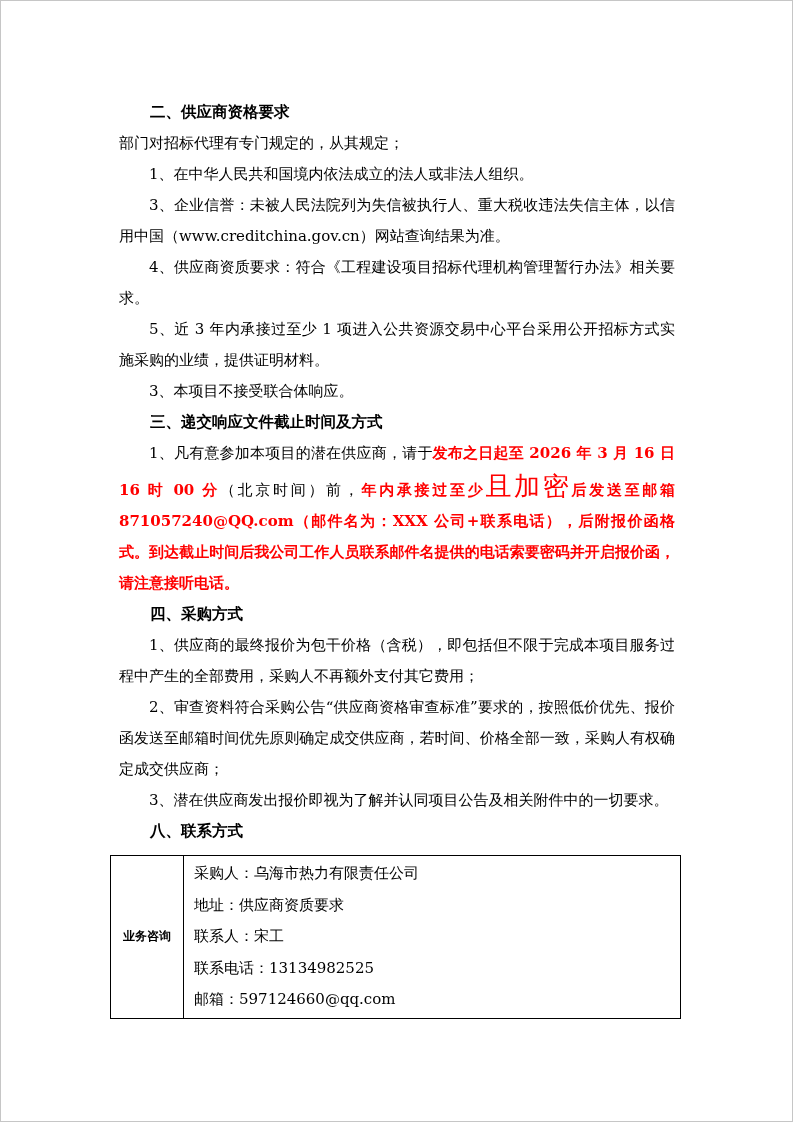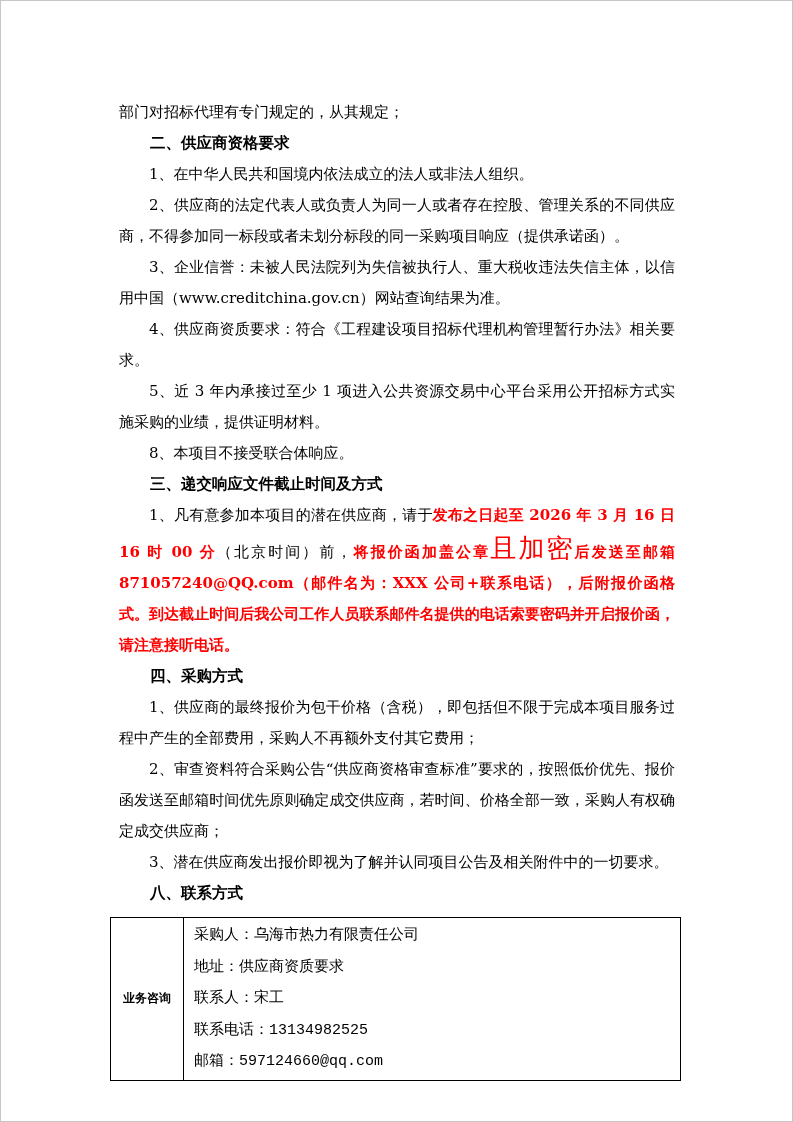--- a/index.html
+++ b/index.html
@@ -46,21 +46,20 @@
   }
   table.contact {
     border-collapse: collapse;
     margin-left: -9px;
     margin-top: 8px;
     width: 571px;
     table-layout: fixed;
   }
   table.contact td {
     border: 1.5px solid #000000;
-    font-family: Liberation Mono, monospace;
   }
   td.label-cell {
     width: 70px;
     text-align: center;
     vertical-align: middle;
     font-weight: bold;
     font-size: 12px;
     font-family: "DejaVu Sans", "Liberation Sans", sans-serif;
   }
   td.content-cell {
@@ -71,30 +70,29 @@
     margin: 0;
     font-size: 15px;
     line-height: 31.5px;
   }
 </style>
 </head>
 <body>
 
 <div class="page">
   <div class="doc-text" id="paragraphs">
+      <p class="line heading"><span>二、供应商资格要求</span></p>
       <p class="line"><span>部门对招标代理有专门规定的，从其规定；</span></p>
-      <p class="line heading"><span>二、供应商资格要求</span></p>
       <p class="line indent"><span>1、在中华人民共和国境内依法成立的法人或非法人组织。</span></p>
-      <p class="line indent"><span>2、供应商的法定代表人或负责人为同一人或者存在控股、管理关系的不同供应商，不得参加同一标段或者未划分标段的同一采购项目响应（提供承诺函）。</span></p>
       <p class="line indent"><span>3、企业信誉：未被人民法院列为失信被执行人、重大税收违法失信主体，以信用中国（www.creditchina.gov.cn）网站查询结果为准。</span></p>
       <p class="line indent"><span>4、供应商资质要求：符合《工程建设项目招标代理机构管理暂行办法》相关要求。</span></p>
       <p class="line indent"><span>5、近 3 年内承接过至少 1 项进入公共资源交易中心平台采用公开招标方式实施采购的业绩，提供证明材料。</span></p>
-      <p class="line indent"><span>8、本项目不接受联合体响应。</span></p>
+      <p class="line indent"><span>3、本项目不接受联合体响应。</span></p>
       <p class="line heading"><span>三、递交响应文件截止时间及方式</span></p>
-      <p class="line indent"><span>1、凡有意参加本项目的潜在供应商，请于</span><span class="red-bold">发布之日起至 2026 年 3 月 16 日 16 时 00 分</span><span>（北京时间）前，</span><span class="red-bold">将报价函加盖公章</span><span class="red-big">且加密</span><span class="red-bold">后发送至邮箱 871057240@QQ.com（邮件名为：XXX 公司+联系电话），后附报价函格式。到达截止时间后我公司工作人员联系邮件名提供的电话索要密码并开启报价函，请注意接听电话。</span></p>
+      <p class="line indent"><span>1、凡有意参加本项目的潜在供应商，请于</span><span class="red-bold">发布之日起至 2026 年 3 月 16 日 16 时 00 分</span><span>（北京时间）前，</span><span class="red-bold">年内承接过至少</span><span class="red-big">且加密</span><span class="red-bold">后发送至邮箱 871057240@QQ.com（邮件名为：XXX 公司+联系电话），后附报价函格式。到达截止时间后我公司工作人员联系邮件名提供的电话索要密码并开启报价函，请注意接听电话。</span></p>
       <p class="line heading"><span>四、采购方式</span></p>
       <p class="line indent"><span>1、供应商的最终报价为包干价格（含税），即包括但不限于完成本项目服务过程中产生的全部费用，采购人不再额外支付其它费用；</span></p>
       <p class="line indent"><span>2、审查资料符合采购公告“供应商资格审查标准”要求的，按照低价优先、报价函发送至邮箱时间优先原则确定成交供应商，若时间、价格全部一致，采购人有权确定成交供应商；</span></p>
       <p class="line indent"><span>3、潜在供应商发出报价即视为了解并认同项目公告及相关附件中的一切要求。</span></p>
       <p class="line heading"><span>八、联系方式</span></p>
     </div>
 
   <table class="contact">
     <tbody>
       <tr>

